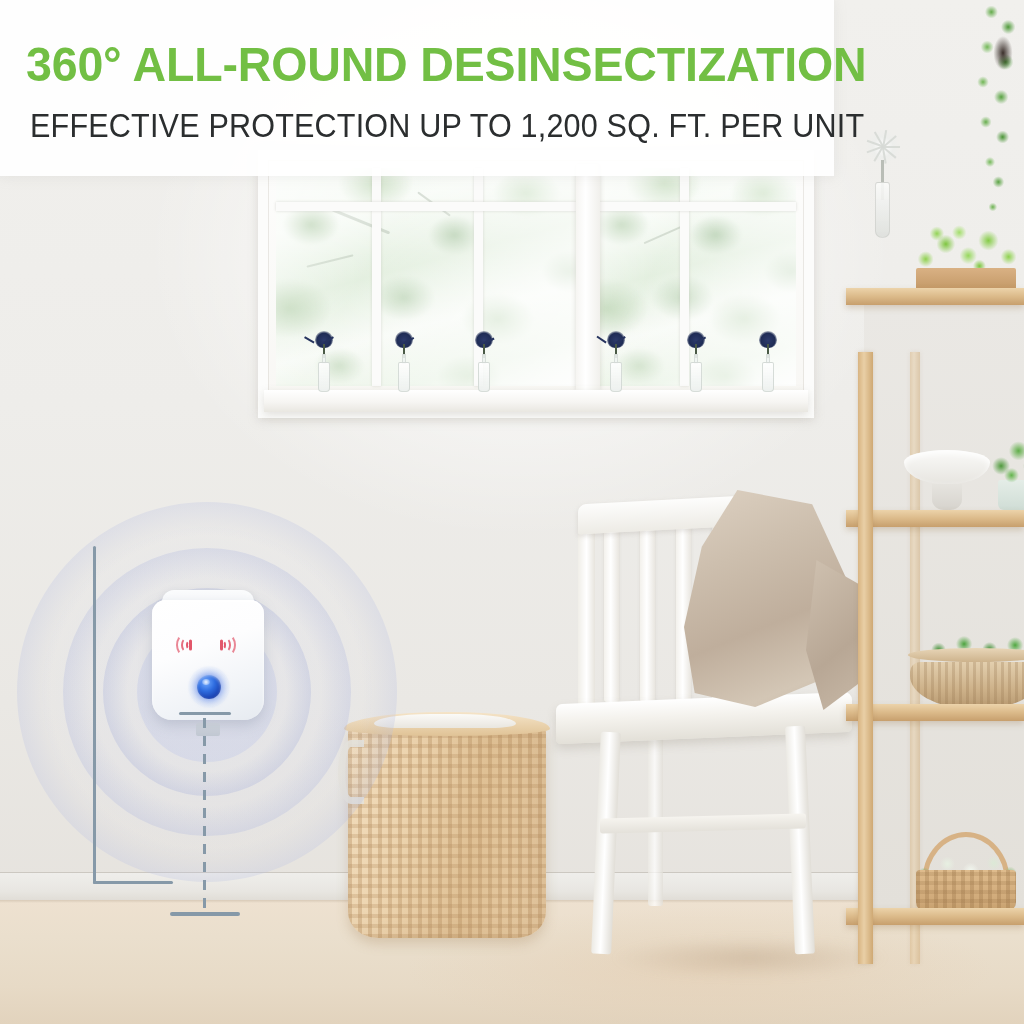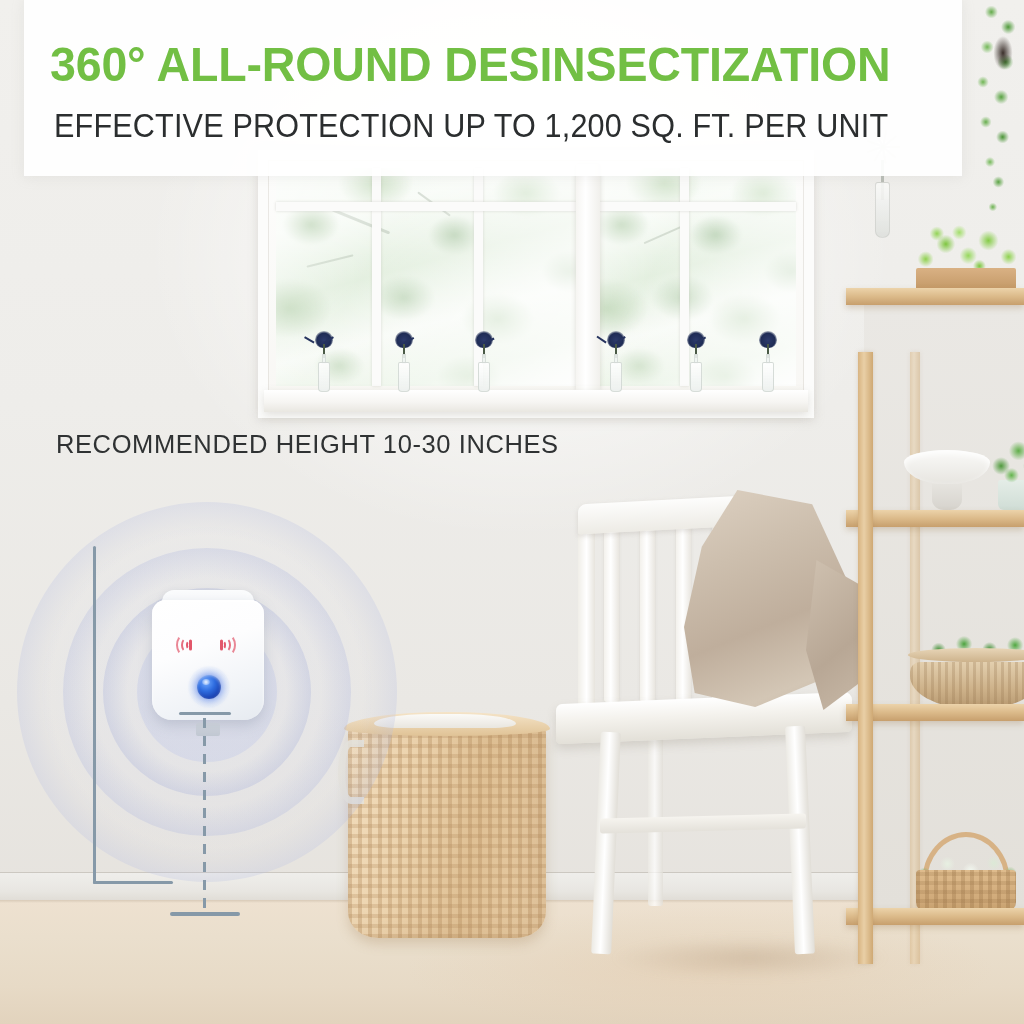--- a/index.html
+++ b/index.html
@@ -485,24 +485,23 @@
     font-stretch: condensed;
   }
   .caption .line2 {
     margin-top: 8px;
     font-size: 25.5px; letter-spacing: 0.4px; color: #17191a;
     font-weight: 700; white-space: nowrap;
   }
 
   
   .banner {
-    position: absolute; left: 0; top: 0; width: 938px; height: 176px;
+    position: absolute; left: 0; top: 0; width: 834px; height: 176px;
     background: rgba(255,255,255,0.93);
     box-shadow: 0 1px 12px rgba(170,170,165,0.18);
-    margin-left: 24px;
   }
   .banner .headline {
     position: absolute; left: 26px; top: 36px;
     font-size: 49px; font-weight: 700; color: #72bf44;
     letter-spacing: -0.2px; white-space: nowrap;
     font-stretch: condensed;
     transform: scaleX(0.95); transform-origin: left center;
   }
   .banner .subline {
     position: absolute; left: 30px; top: 108px;
@@ -708,21 +707,20 @@
     <div class="led-spec"></div>
   </div>
 
   <div class="measure-vert"></div>
   <div class="measure-foot"></div>
   <div class="dash-top-tick"></div>
   <div class="dash-vert"></div>
   <div class="dash-bottom-tick"></div>
 
   <div class="caption">
-    <div class="line1">RECOMMENDED HEIGHT 10-30 INCHES</div>
   </div>
 
   <div class="banner">
     <div class="headline">360° ALL-ROUND DESINSECTIZATION</div>
     <div class="subline">EFFECTIVE PROTECTION UP TO 1,200 SQ. FT. PER UNIT</div>
   </div>
 
 </div>
 
 </body></html>

